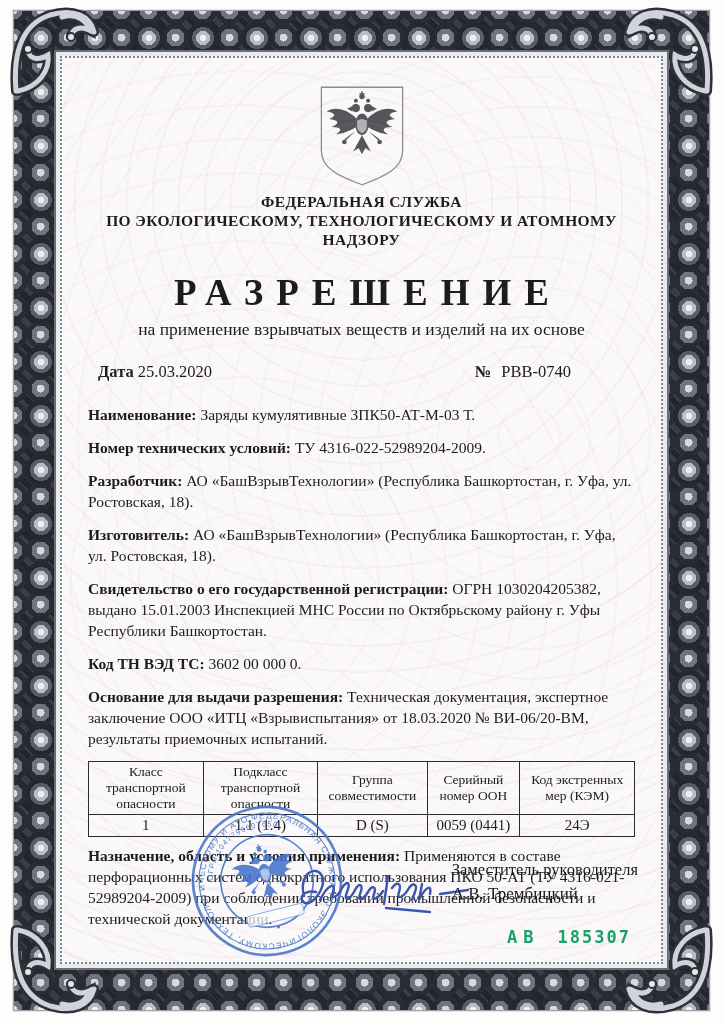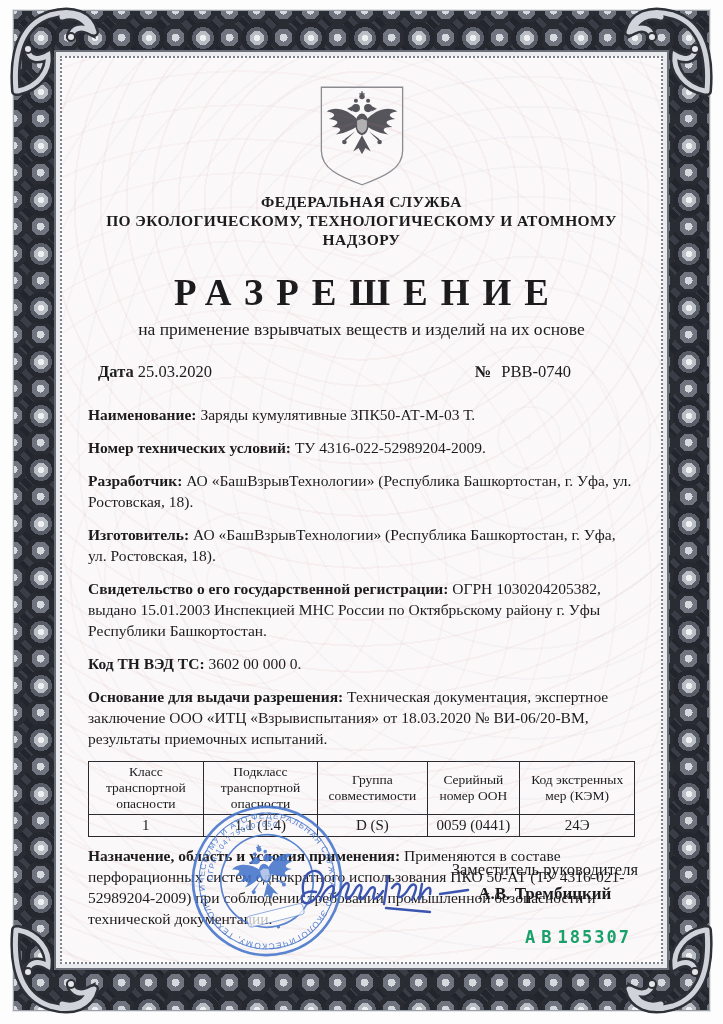--- a/index.html
+++ b/index.html
@@ -72,28 +72,28 @@
 
   .purpose { margin-top:8px; font-size:15.5px; line-height:21px; }
   .purpose b { font-weight:bold; }
 
   
   .stamp {
     position:absolute; left:128px; top:746px; width:154px; height:154px;
     transform:rotate(-14deg); opacity:0.88; pointer-events:none;
   }
   .signature-scrawl { position:absolute; left:228px; top:798px; width:200px; height:74px; pointer-events:none; }
-  .sig-block { position:absolute; right:23px; top:800px; text-align:center; font-size:16.5px; line-height:24px; }
-  .sig-name { font-size:17px;font-weight:bold; }
+  .sig-block { position:absolute; right:23px; top:800px; text-align:left; font-size:16.5px; line-height:24px; }
+  .sig-name { font-size:17px; }
   .serial {
     position:absolute; right:30px; top:869px;
     font-family:"DejaVu Sans Mono", monospace; font-weight:bold;
     color:#1aa06b; font-size:17px; letter-spacing:2px;
   }
-  .serial .series { letter-spacing:6px; }
+  .serial .series { margin-right:18px; letter-spacing:6px; }
 </style>
 </head>
 <body>
 
 <svg width="0" height="0" style="position:absolute">
   <defs>
     <symbol id="eagle" viewBox="0 0 120 120">
       <g fill="currentColor">
         <path d="M56,46 C40,26 18,23 8,31 C21,33 23,38 11,42 C26,44 28,48 15,54 C30,54 32,59 21,65 C38,63 47,56 57,51 Z"></path>
         <path d="M64,46 C80,26 102,23 112,31 C99,33 97,38 109,42 C94,44 92,48 105,54 C90,54 88,59 99,65 C82,63 73,56 63,51 Z"></path>

